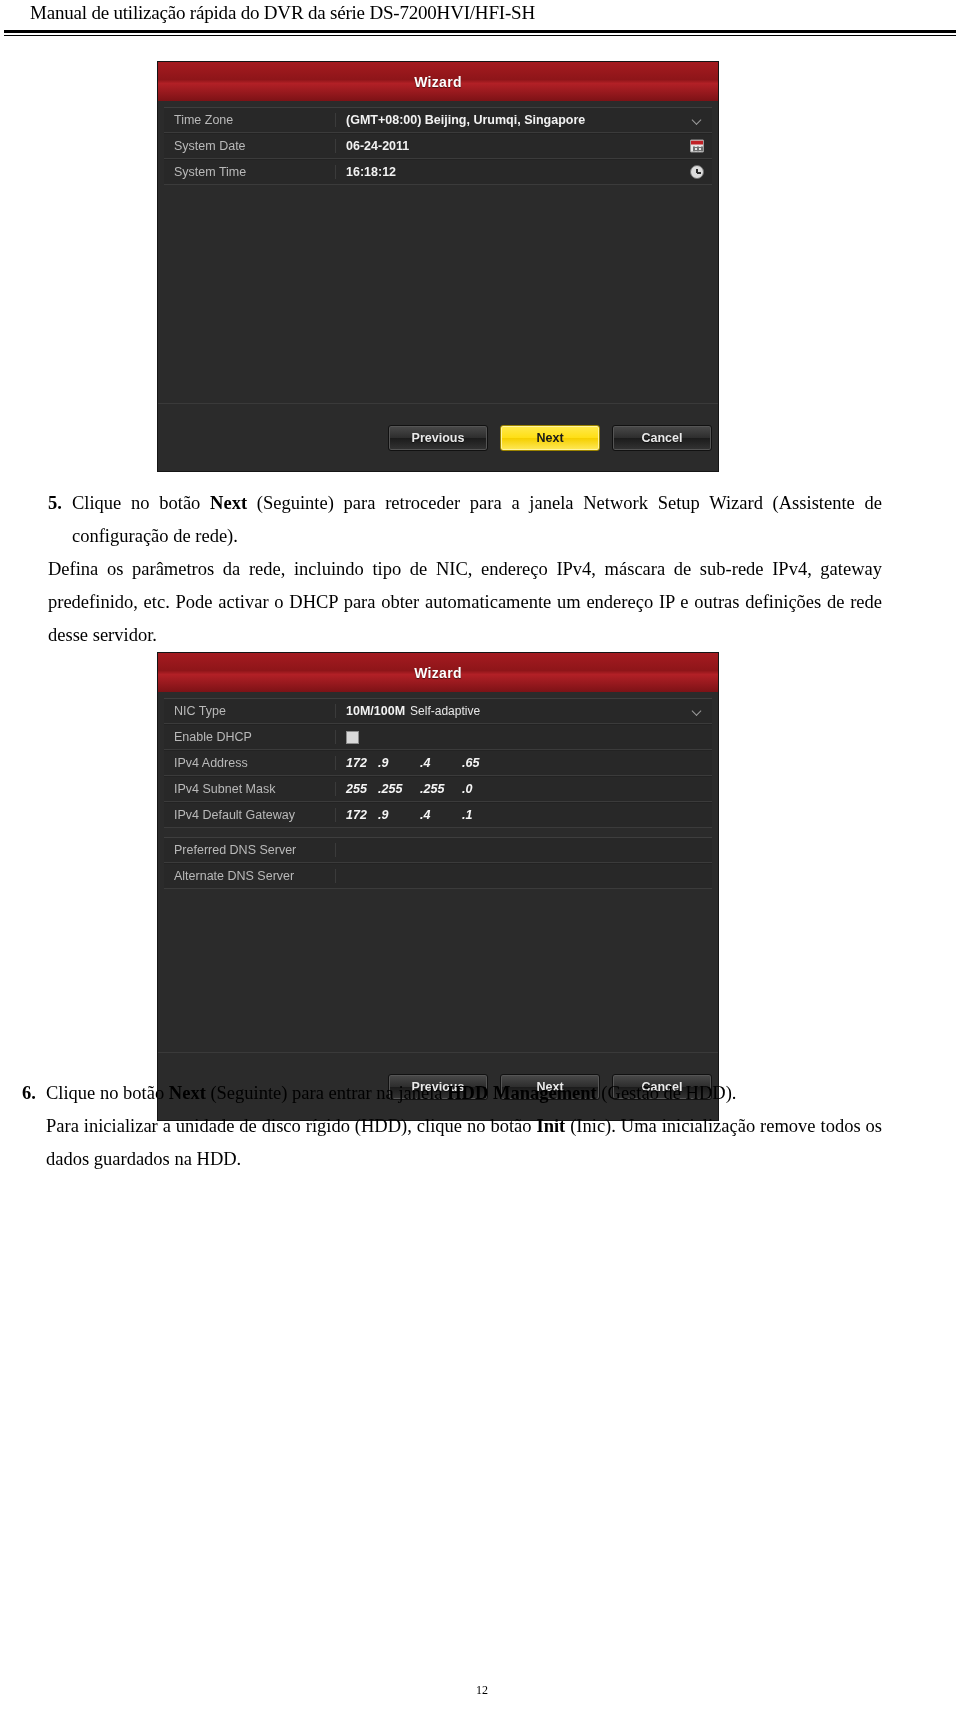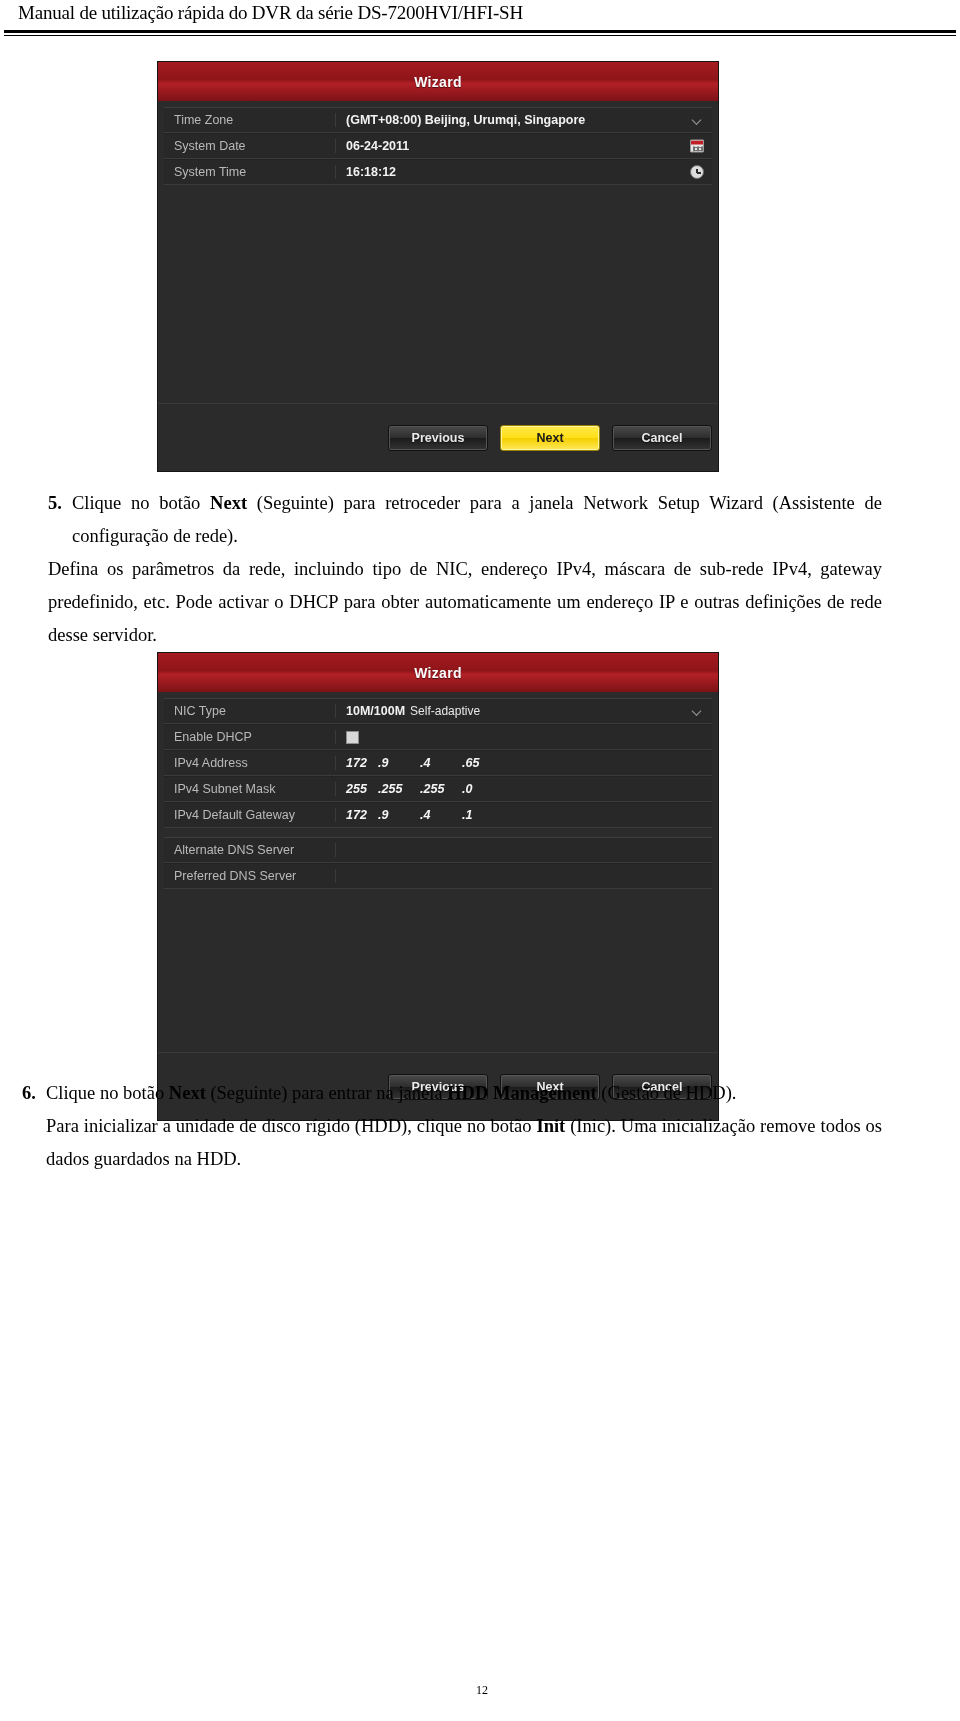--- a/index.html
+++ b/index.html
@@ -10,21 +10,21 @@
     background: #ffffff;
     font-family: "Liberation Serif", serif;
     color: #000000;
     position: relative;
     overflow: hidden;
   }
 
   
   .page-header {
     position: absolute;
-    left: 0; top: 0;
+    left: 12px; top: 0;
     width: 780px;
     height: 36px;
     padding-left: 18px;
   }
   .page-header .hdr-text {
     font-family: "Liberation Serif", serif;
     font-size: 19px;
     line-height: 26px;
     letter-spacing: -0.2px;
     white-space: nowrap;
@@ -375,28 +375,28 @@
             <span>.1</span>
           </span>
         </div>
       </div>
     </div>
 
     <div class="group-gap"></div>
 
     <div class="field-group">
       <div class="field-row">
+        <div class="field-label">Preferred DNS Server</div>
+        <div class="field-value">
+          <span></span>
+        </div>
+      </div>
+
+      <div class="field-row">
         <div class="field-label">Alternate DNS Server</div>
-        <div class="field-value">
-          <span></span>
-        </div>
-      </div>
-
-      <div class="field-row">
-        <div class="field-label">Preferred DNS Server</div>
         <div class="field-value">
           <span></span>
         </div>
       </div>
     </div>
 
     <div class="wizard-spacer" style="height:163px;"></div>
   </div>
 
   <div class="wizard-footer">

